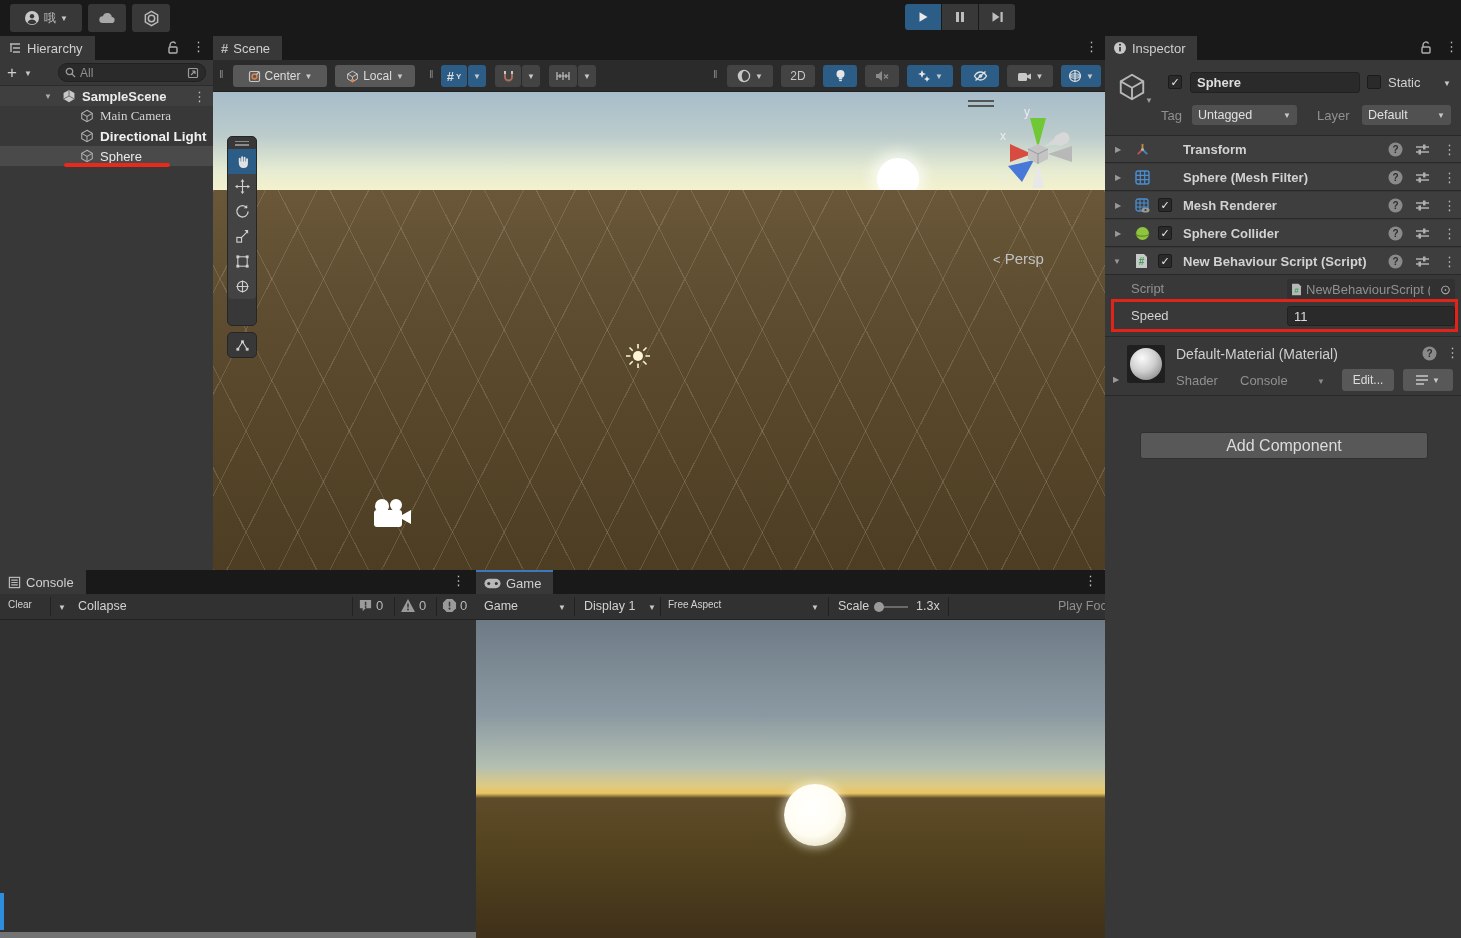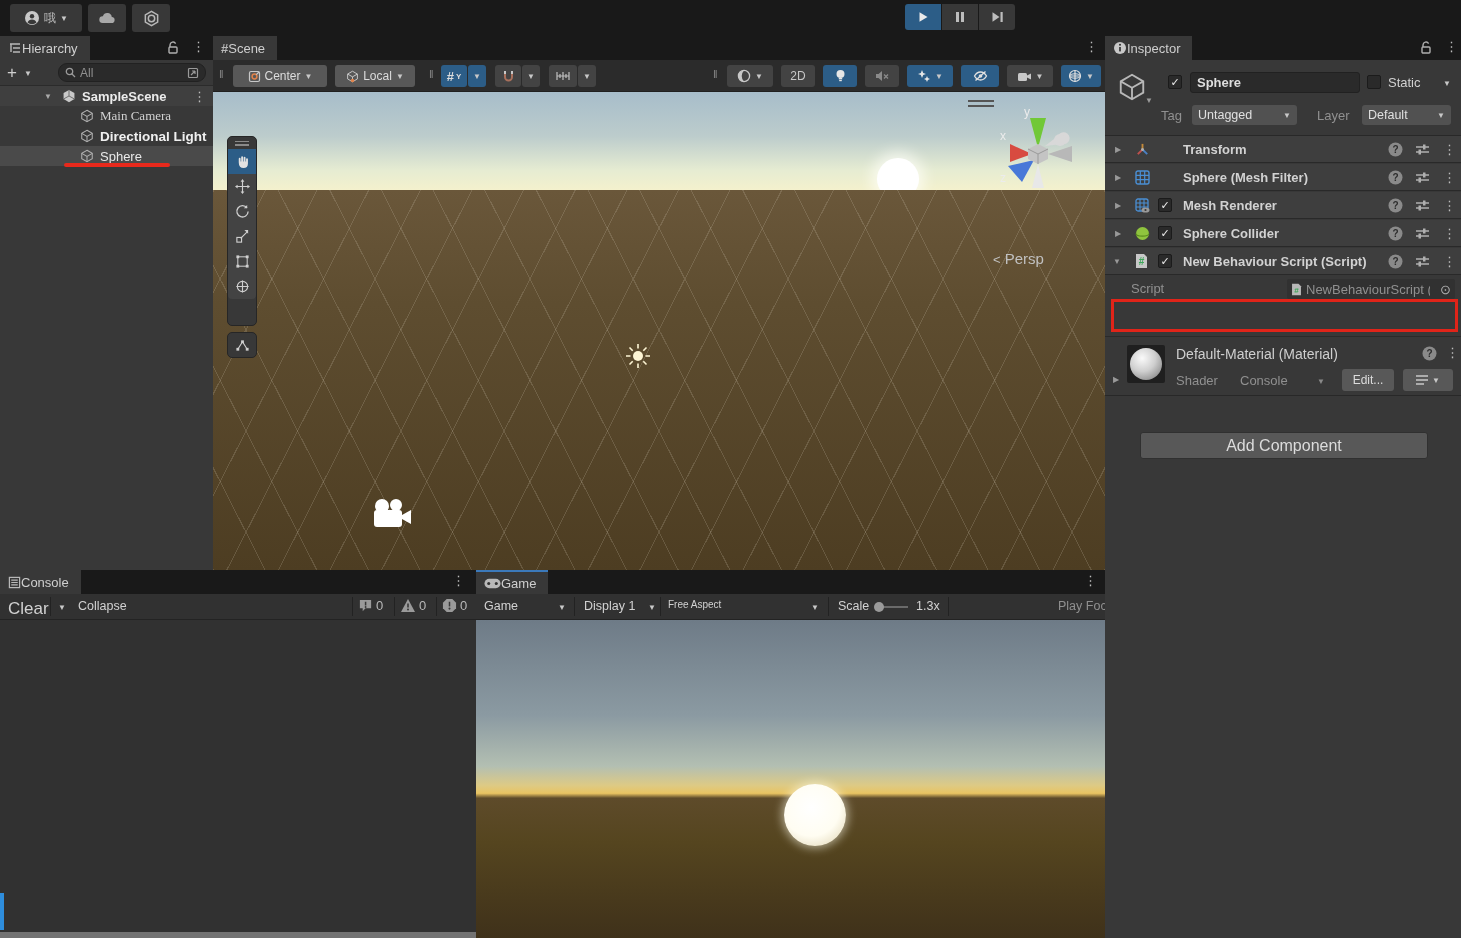--- a/index.html
+++ b/index.html
@@ -1,21 +1,21 @@
 <!DOCTYPE html>
 <html><head>
 <meta charset="utf-8">
 <style>
   * { margin:0; padding:0; box-sizing:border-box; }
   html,body { width:1461px; height:938px; }
   body { background:#191919; font-family:"Liberation Sans",sans-serif; color:#d2d2d2; overflow:hidden; position:relative; font-size:13px; }
   .abs { position:absolute; }
   .panel { position:absolute; background:#383838; }
   .tabbar { position:absolute; left:0; top:0; right:0; height:24px; background:#191919; }
-  .tab { position:absolute; top:0; height:24px; background:#383838; display:flex; align-items:center; padding:0 12px 0 8px; font-size:13px; color:#cfcfcf; }
+  .tab { position:absolute; top:0; height:24px; background:#383838; display:flex; align-items:center; gap:5px; padding:0 12px 0 8px; font-size:13px; color:#cfcfcf; }
   .kebab { color:#bdbdbd; font-size:13px; line-height:1; letter-spacing:0; }
   .caret { font-size:8px; color:#c8c8c8; }
   .btn { background:#585858; border-radius:3px; display:flex; align-items:center; justify-content:center; gap:4px; color:#dcdcdc; font-size:12px; }
   .btn.dark { background:#434343; }
   .btn.blue { background:#2c5d87; }
   .toolstrip { position:absolute; left:0; right:0; top:24px; height:32px; background:#2b2b2b; border-bottom:1px solid #202020; }
   .ptoolbar { position:absolute; left:0; right:0; top:24px; height:26px; background:#313131; border-bottom:1px solid #232323; }
   .field { background:#2a2a2a; border:1px solid #212121; border-radius:3px; color:#dedede; display:flex; align-items:center; padding:0 6px; overflow:hidden; white-space:nowrap; }
   .drop { background:#515151; border-radius:3px; display:flex; align-items:center; justify-content:space-between; padding:0 6px; font-size:12.5px; color:#e0e0e0; }
   .chk { width:14px; height:14px; background:#2a2a2a; border:1px solid #1b1b1b; border-radius:2px; display:flex; align-items:center; justify-content:center; font-size:11px; color:#ececec; }
@@ -414,21 +414,21 @@
           <svg width="13" height="13" viewBox="0 0 14 14">
             <rect x="1.5" y="1.5" width="11" height="11" fill="none" stroke="#b8b8b8" stroke-width="1.3"></rect>
             <path d="M3.5 4.5h7M3.5 7h7M3.5 9.5h7" stroke="#b8b8b8" stroke-width="1.3"></path>
           </svg>
         </span>
       <span>Console</span>
     </div>
     <span class="kebab" style="position:absolute;left:452px;top:4px;">⋮</span>
   </div>
   <div class="ptoolbar">
-    <span style="position:absolute;left:8px;top:5px;font-size:17px;">Clear</span>
+    <span style="position:absolute;left:8px;top:5px;font-size:10px;">Clear</span>
     <span class="caret" style="position:absolute;left:58px;top:9px;">▼</span>
     <div class="vline" style="left:50px;"></div>
     <span style="position:absolute;left:78px;top:5px;font-size:12.5px;">Collapse</span>
     <div class="vline" style="left:352px;"></div>
     <div class="abs" style="left:358px;top:4px;display:flex;align-items:center;gap:3px;">
       <span>
           <svg width="15" height="15" viewBox="0 0 16 16">
             <path d="M2 2h12v9H8l-3 3v-3H2Z" fill="#9a9a9a"></path>
             <rect x="7.3" y="4" width="1.6" height="4" fill="#383838"></rect>
             <circle cx="8.1" cy="9.6" r="1" fill="#383838"></circle>
@@ -681,20 +681,26 @@
       <span style="margin-right:4px;flex:none;">
           <svg width="11" height="13" viewBox="0 0 13 16">
             <path d="M1 1h8l3 3v11H1Z" fill="#b8b8b8"></path>
             <text x="6.5" y="12" text-anchor="middle" font-size="10" font-weight="bold" fill="#3aa657">#</text>
           </svg>
         </span>
       <span class="dim" style="overflow:hidden;width:124px;flex:none;">NewBehaviourScript (MonoScript)</span>
       <span style="color:#b0b0b0;margin-left:auto;flex:none;">⊙</span>
     </div>
   </div>
+  <div class="abs" style="left:0;top:266px;width:356px;height:28px;background:#383838;">
+    <span style="position:absolute;left:26px;top:6px;">Speed</span>
+    <div class="field" style="position:absolute;left:182px;top:4px;width:168px;height:20px;">
+      <span>11</span>
+    </div>
+  </div>
   <div class="abs" style="left:6px;top:263px;width:347px;height:33px;border:3px solid #e02419;"></div>
 
   <div class="abs" style="left:0;top:300px;width:356px;height:60px;background:#383838;border-top:1px solid #2a2a2a;border-bottom:1px solid #282828;">
     <div style="position:absolute;left:22px;top:8px;width:38px;height:38px;background:#1f1f1f;border-radius:2px;">
       <div style="position:absolute;left:3px;top:3px;width:32px;height:32px;border-radius:50%;background:radial-gradient(circle at 38% 32%, #fafafa 0%, #cfcfcf 45%, #8a8a8a 85%, #6e6e6e 100%);"></div>
     </div>
     <span style="position:absolute;left:71px;top:9px;font-size:14px;color:#cfcfcf;">Default-Material (Material)</span>
     <span style="position:absolute;left:317px;top:9px;">
         <svg width="15" height="15" viewBox="0 0 15 15">
           <circle cx="7.5" cy="7.5" r="7" fill="#8a8a8a"></circle>

